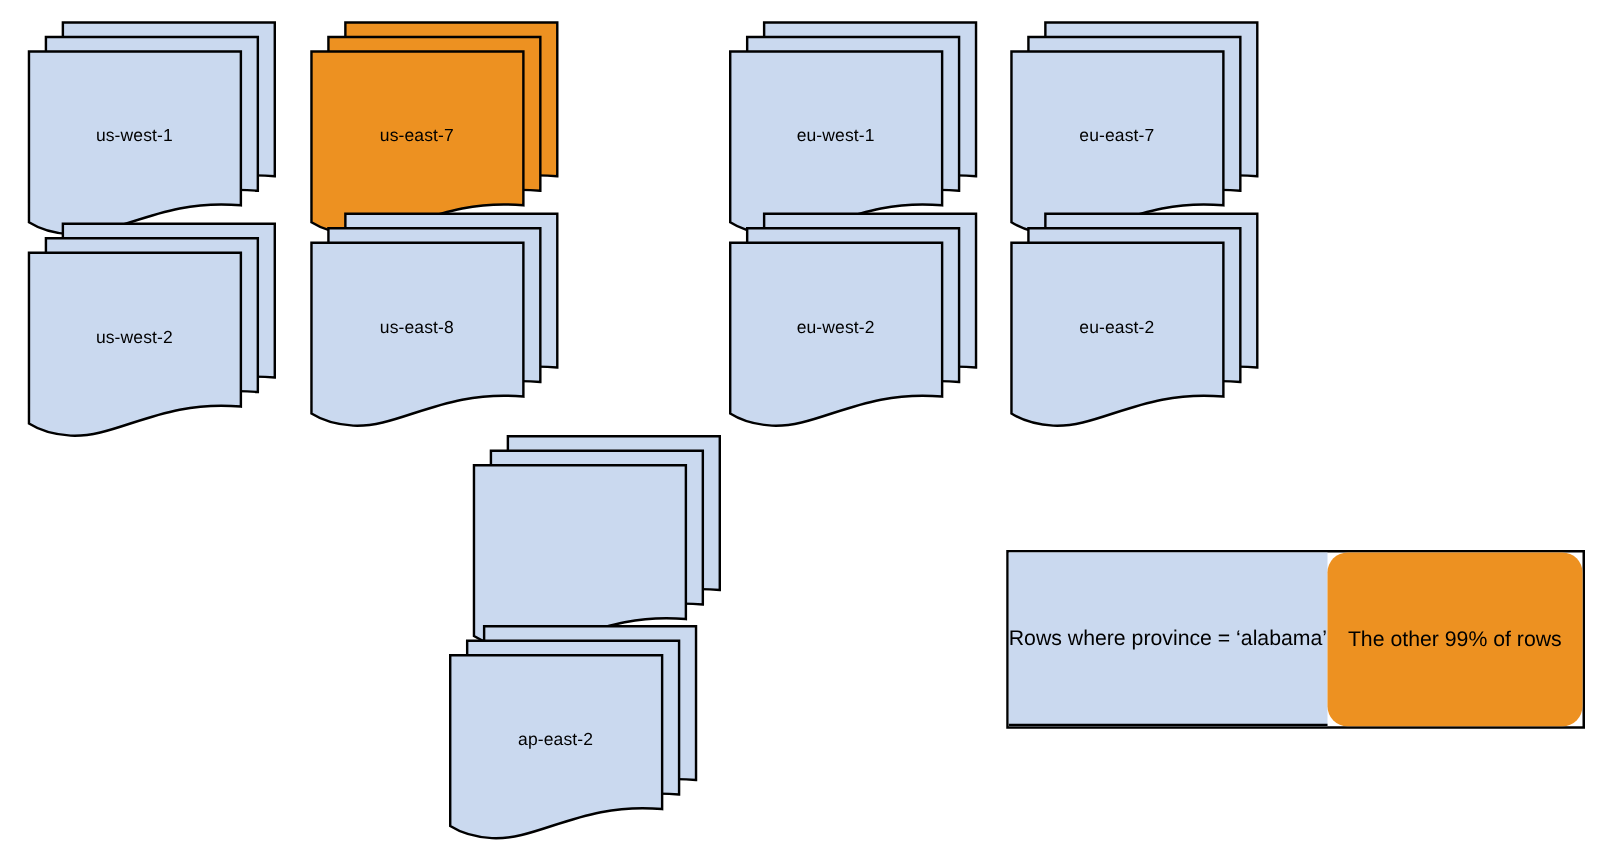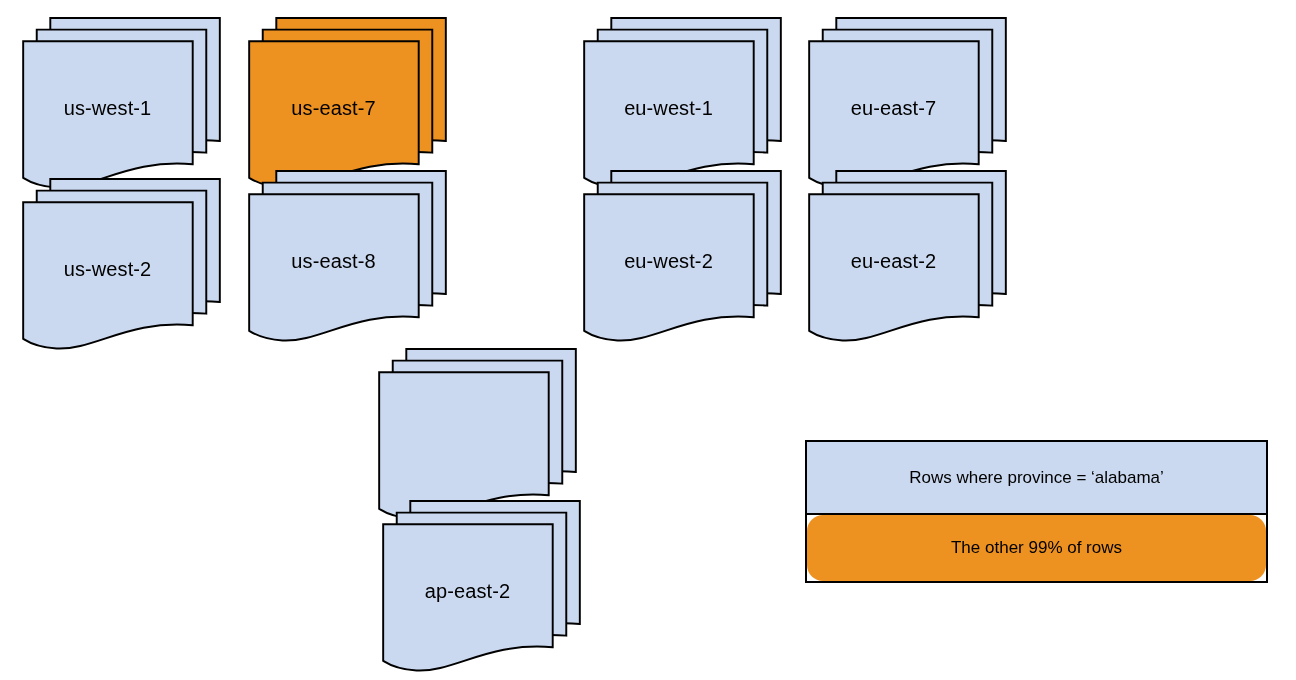--- a/index.html
+++ b/index.html
@@ -37,38 +37,37 @@
     position: absolute;
     left: 0;
     top: 0;
     width: 177px;
     height: 128px;
     margin-left: 0px;
     margin-top: 27px;
     display: flex;
     align-items: center;
     justify-content: center;
-    font-size: 20px;
+    font-size: 14px;
     color: #000000;
     letter-spacing: 0.1px;
     white-space: nowrap;
     pointer-events: none;
   }
 
   
   .legend {
     position: absolute;
     left: 805px;
     top: 440px;
     width: 463px;
     height: 143px;
     border: 2px solid #000000;
     box-sizing: border-box;
     display: flex;
-    flex-direction: column;
   }
   .legend-row {
     flex: 1 1 0;
     display: flex;
     align-items: center;
     justify-content: center;
     font-size: 17px;
     color: #000000;
     white-space: nowrap;
   }
@@ -206,21 +205,21 @@
             <path d="M 1 1 L 176 1 L 176 128 C 109.74 122 74.34 154 35.4 152 C 19.47 151 8.85 147 1 142 Z" fill="#CAD9EF" stroke="#000000" stroke-width="2" stroke-linejoin="miter"></path>
           </g>
           <g transform="translate(14,12)">
             <path d="M 1 1 L 176 1 L 176 128 C 109.74 122 74.34 154 35.4 152 C 19.47 151 8.85 147 1 142 Z" fill="#CAD9EF" stroke="#000000" stroke-width="2" stroke-linejoin="miter"></path>
           </g>
           <g transform="translate(0,24)">
             <path d="M 1 1 L 176 1 L 176 128 C 109.74 122 74.34 154 35.4 152 C 19.47 151 8.85 147 1 142 Z" fill="#CAD9EF" stroke="#000000" stroke-width="2" stroke-linejoin="miter"></path>
           </g>
         </svg>
       </div>
-      <div class="stack" style="left: 379px; top: 500px;">
+      <div class="stack" style="left: 356px; top: 500px;">
         <svg viewBox="0 0 205 160">
           <g transform="translate(28,0)">
             <path d="M 1 1 L 176 1 L 176 128 C 109.74 122 74.34 154 35.4 152 C 19.47 151 8.85 147 1 142 Z" fill="#CAD9EF" stroke="#000000" stroke-width="2" stroke-linejoin="miter"></path>
           </g>
           <g transform="translate(14,12)">
             <path d="M 1 1 L 176 1 L 176 128 C 109.74 122 74.34 154 35.4 152 C 19.47 151 8.85 147 1 142 Z" fill="#CAD9EF" stroke="#000000" stroke-width="2" stroke-linejoin="miter"></path>
           </g>
           <g transform="translate(0,24)">
             <path d="M 1 1 L 176 1 L 176 128 C 109.74 122 74.34 154 35.4 152 C 19.47 151 8.85 147 1 142 Z" fill="#CAD9EF" stroke="#000000" stroke-width="2" stroke-linejoin="miter"></path>
           </g>

